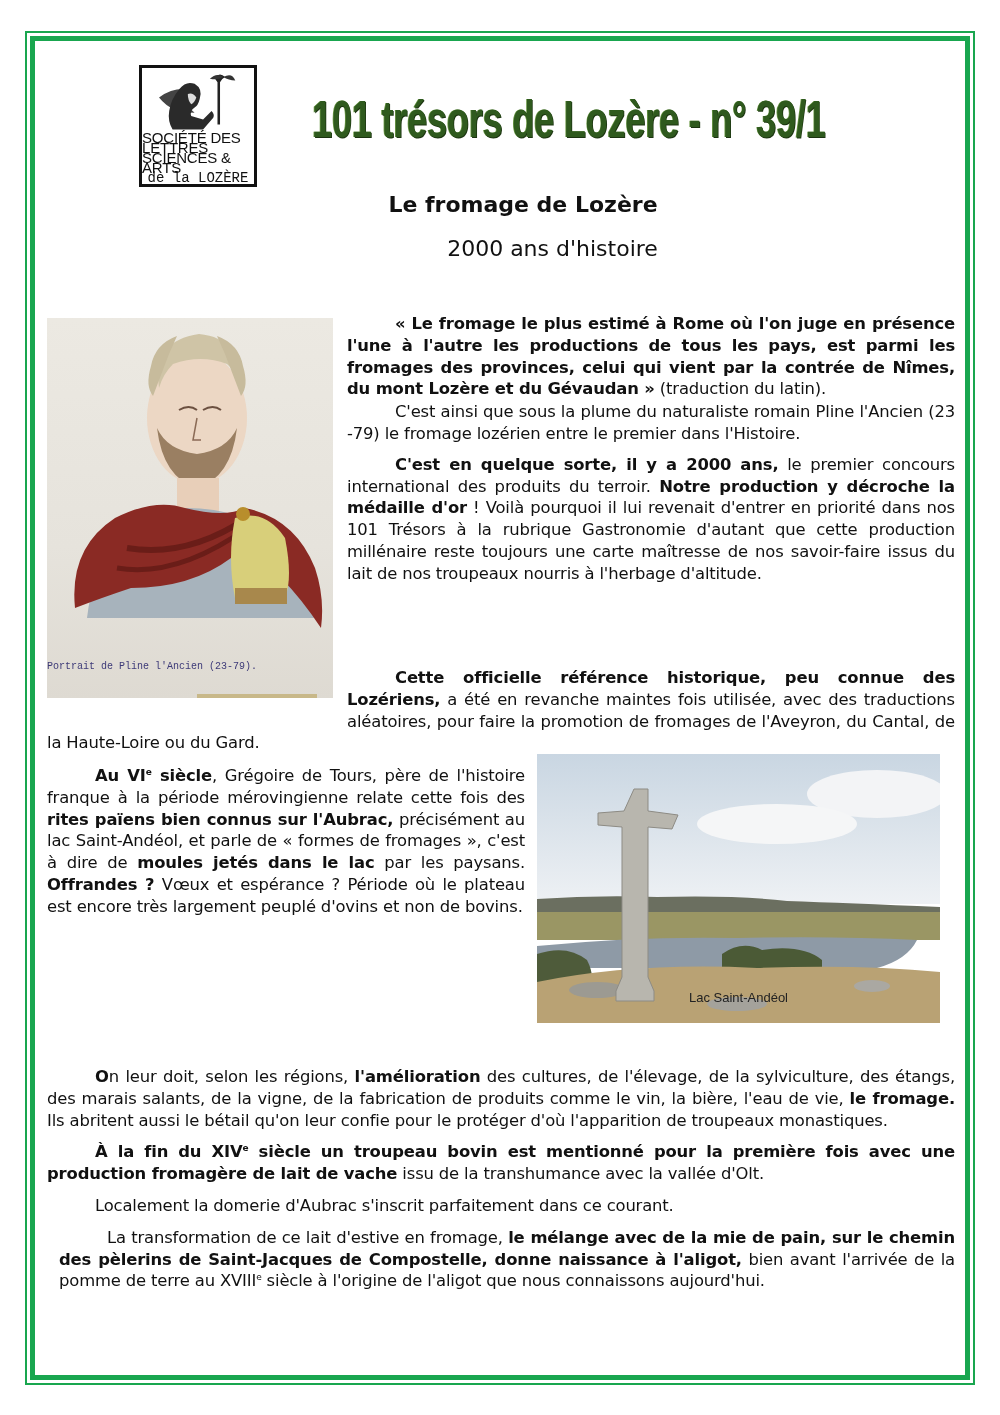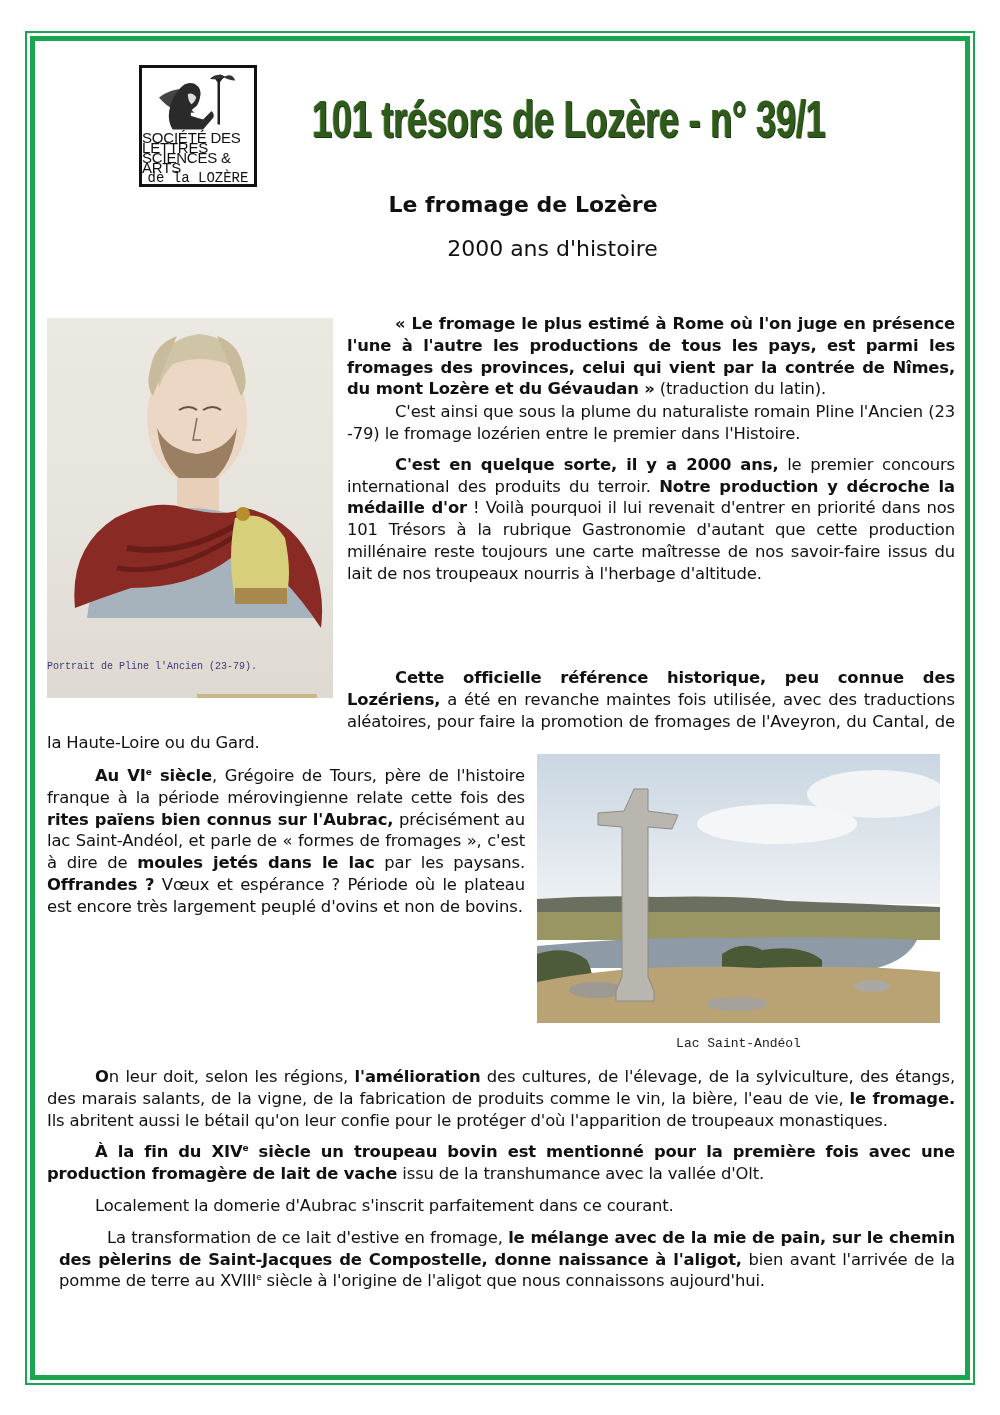--- a/index.html
+++ b/index.html
@@ -28,22 +28,22 @@
   .subtitle2 { position:absolute; left:0; width:1000px; top:236px; text-align:center;
           font-size:22px; padding-left:105px; box-sizing:border-box; }
 
   .portrait { position:absolute; left:47px; top:318px; width:286px; height:380px;
           background:linear-gradient(180deg,#ece9e2 0%,#e6e3dc 60%,#dedad2 100%); overflow:hidden; }
   .portrait-caption { position:absolute; left:0; width:100%; top:343px; text-align:left;
           font-family:Liberation Mono, monospace; font-size:10px; color:#3d3a78; }
   .portrait-strip { position:absolute; left:150px; top:376px; width:120px; height:6px; background:#c8b889; }
 
   .lake { position:absolute; left:537px; top:754px; width:403px; height:269px; overflow:hidden; }
-  .lake-caption { position:absolute; left:537px; width:403px; top:1036px; text-align:center;
-          font-family:Liberation Mono, monospace; font-size:13px; color:#222; }
+  .lake-caption { position:absolute; left:537px; width:403px; top:990px; text-align:center;
+          font-family:Liberation Sans, sans-serif; font-size:13px; color:#222; }
 
   .txt { position:absolute; font-size:16.4px; line-height:21.8px; text-align:justify;
          letter-spacing:-0.15px; word-spacing:0; }
   .txt p { margin:0; text-indent:48px; }
   .txt b { font-weight:bold; }
   sup { font-size:9px; vertical-align:6px; line-height:0; }
 </style>
 </head>
 <body>
 

